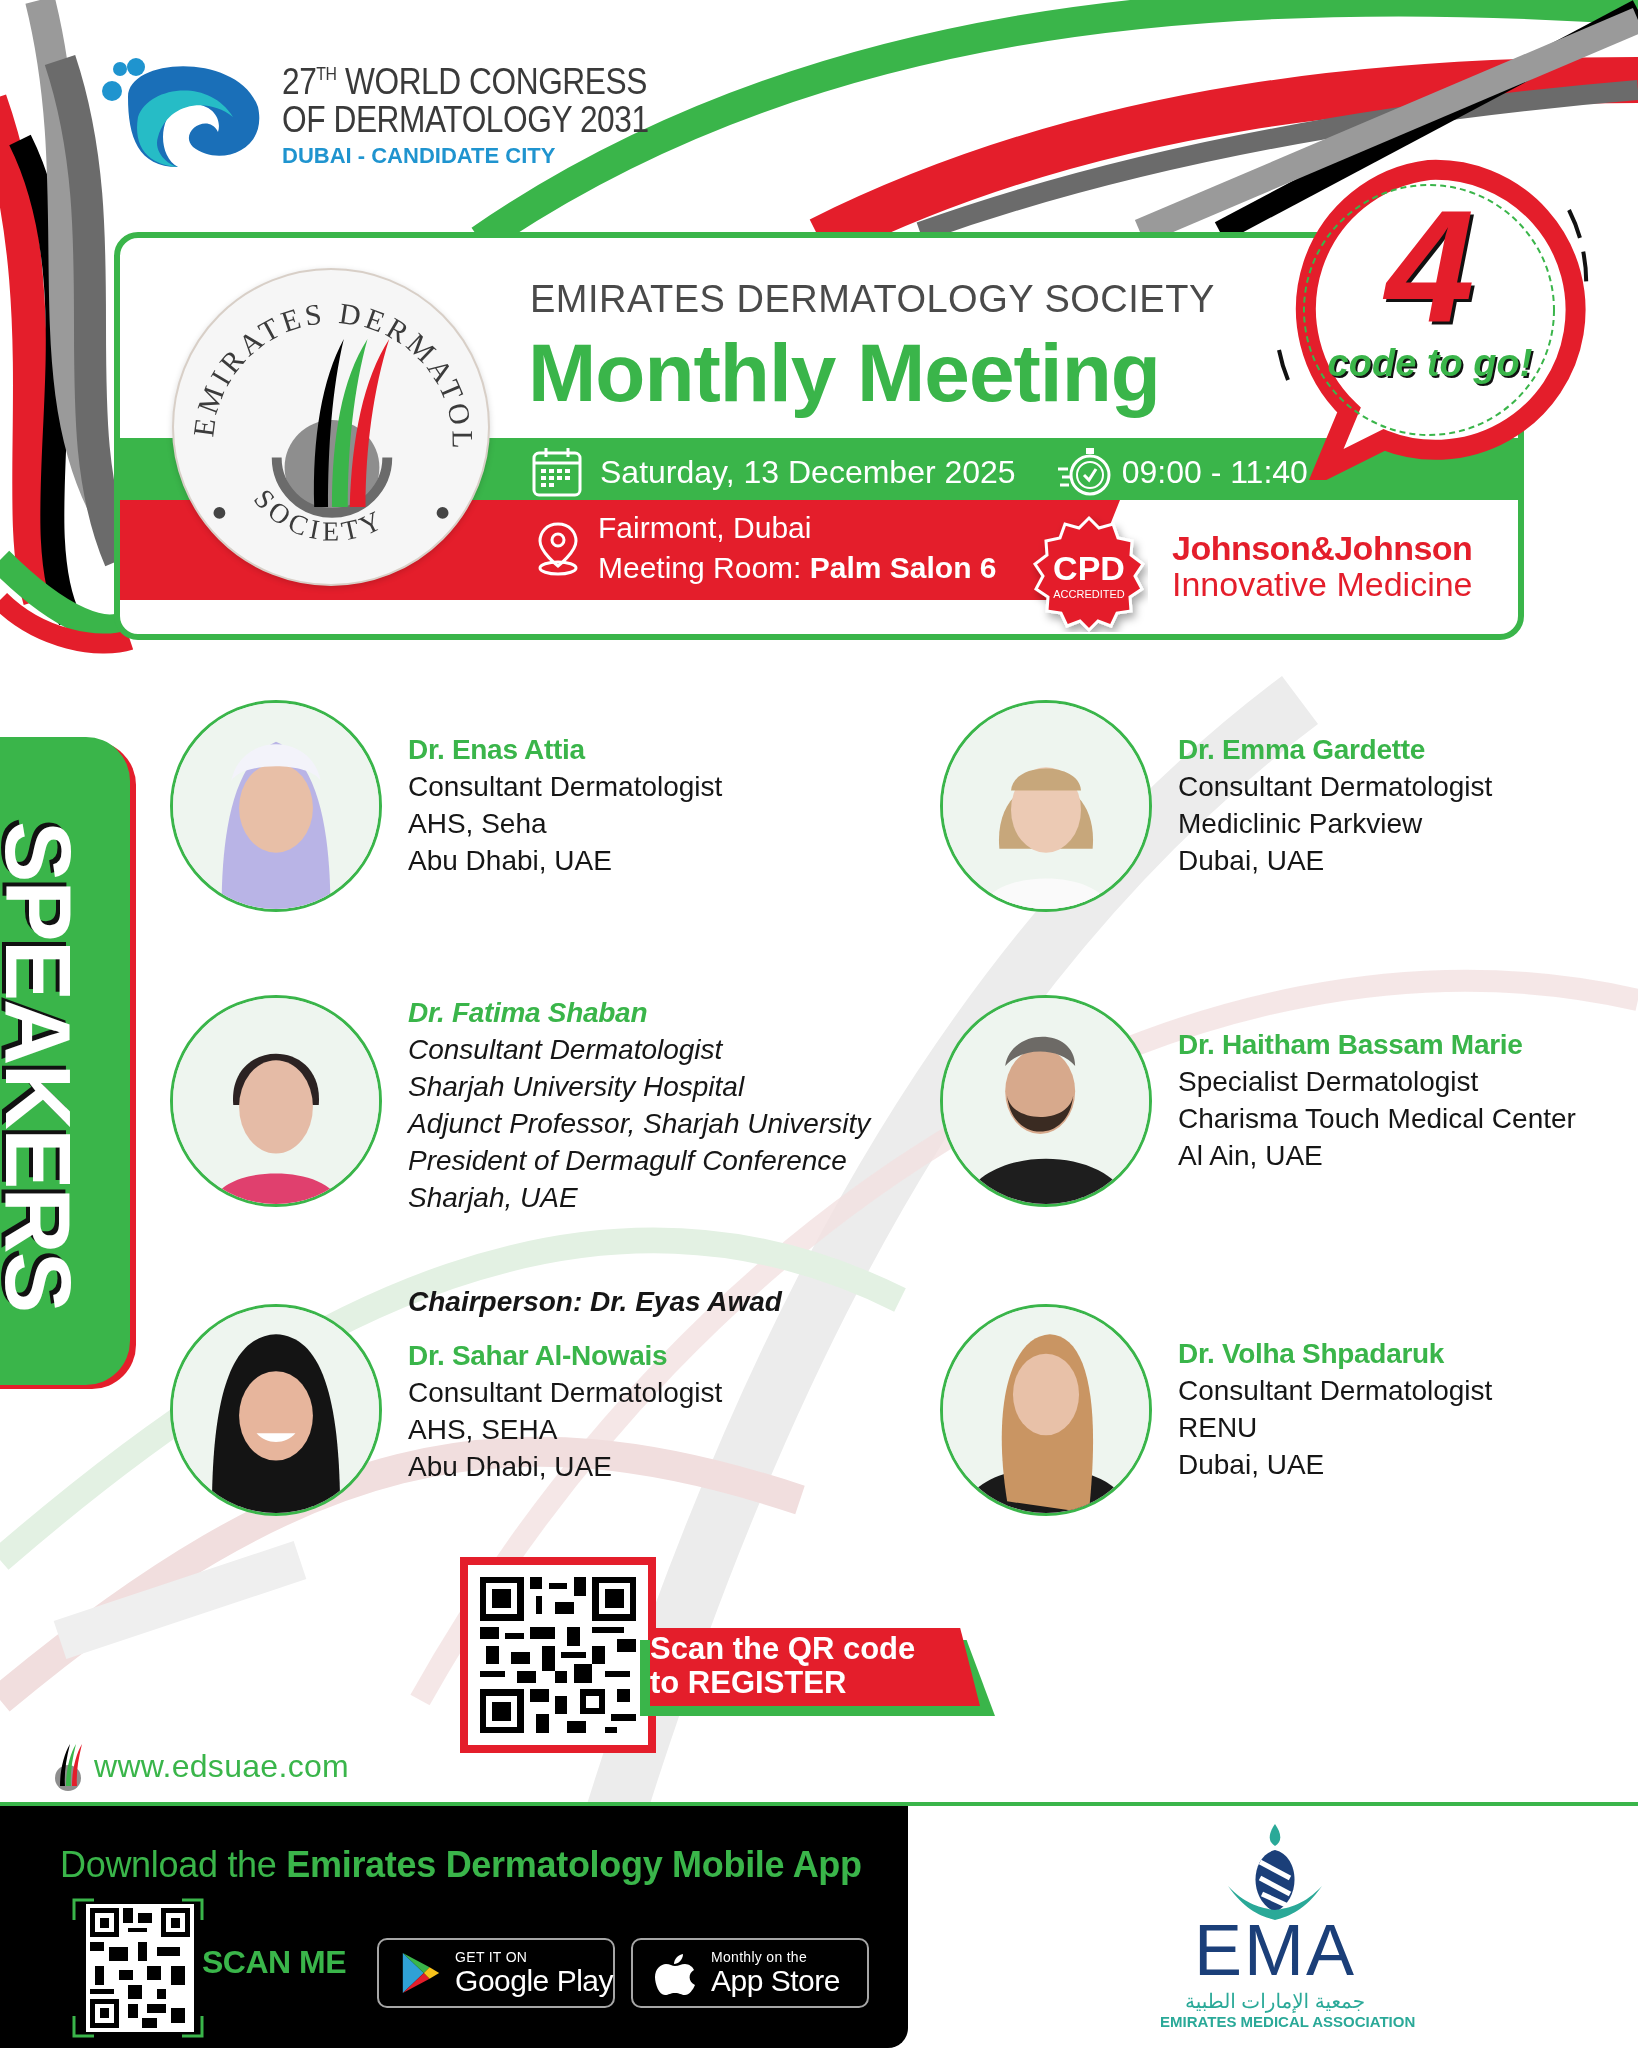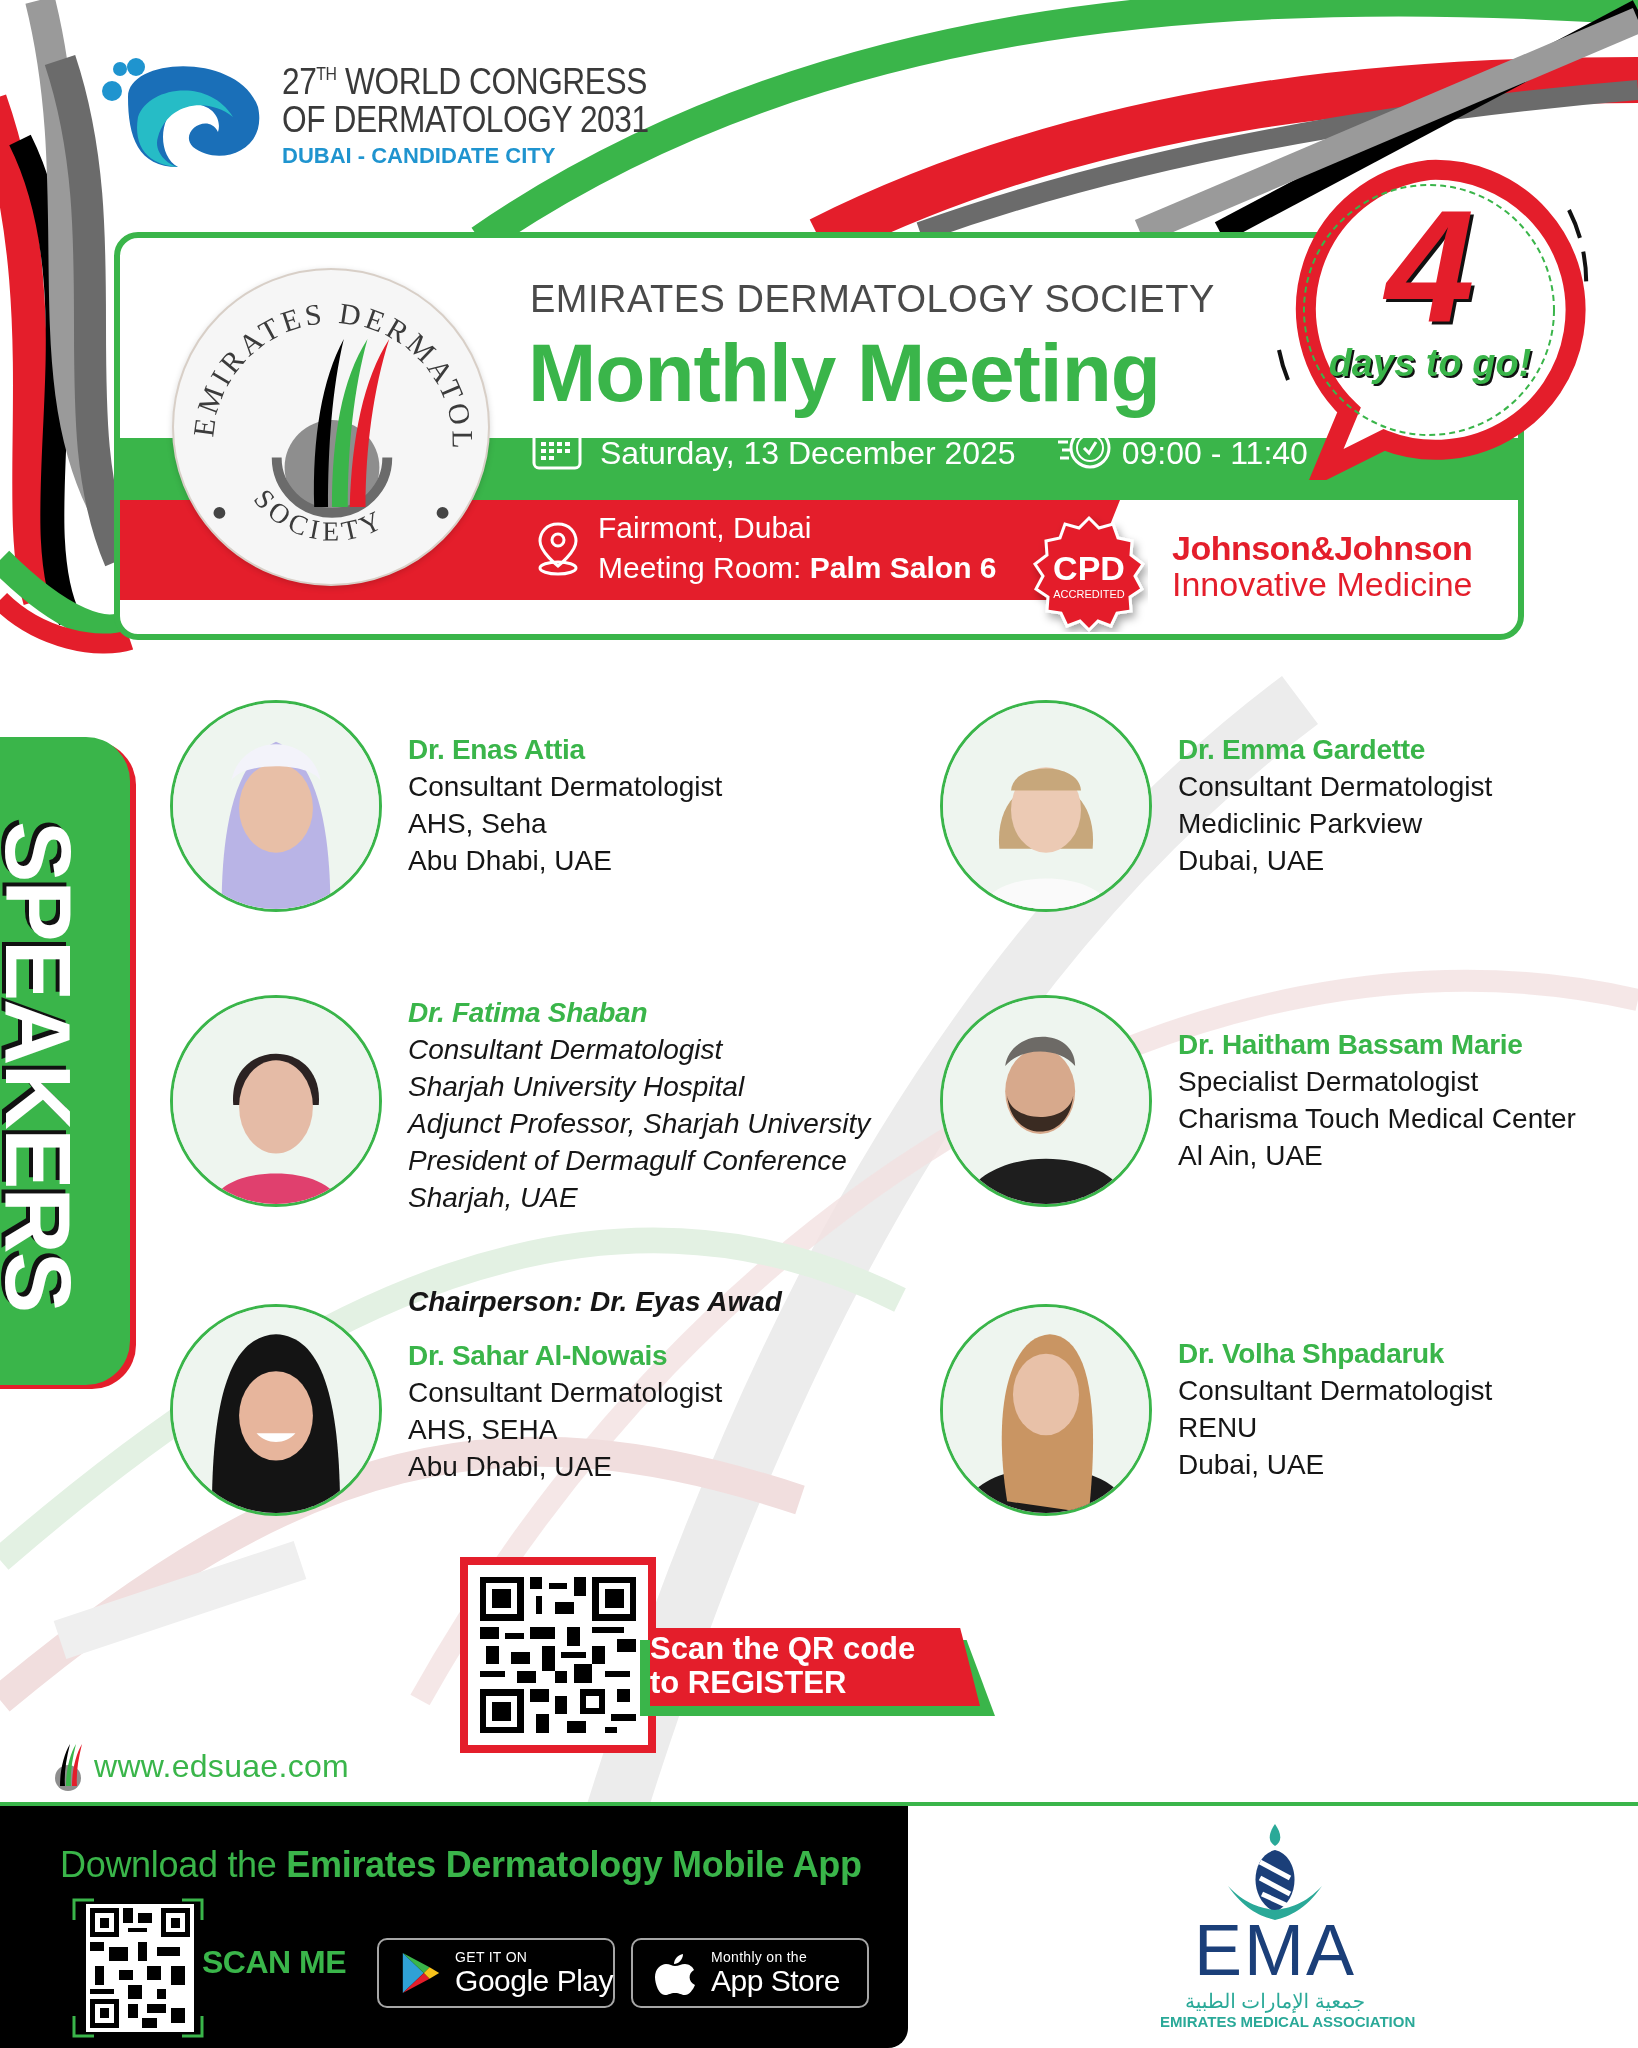--- a/index.html
+++ b/index.html
@@ -21,21 +21,21 @@
   
   .card { left: 114px; top: 232px; width: 1410px; height: 408px; border: 6px solid #3ab54a; border-radius: 24px; background: #fff; overflow: hidden; }
   .green-band { position: absolute; left: 0; top: 200px; width: 1398px; height: 62px; background: #3ab54a; }
   .red-band { position: absolute; left: 0; top: 262px; width: 1000px; height: 100px; background: #e41e2b; clip-path: polygon(0 0, 100% 0, 96% 100%, 0 100%); }
 
   .eds-seal { left: 172px; top: 268px; width: 318px; height: 318px; border-radius: 50%; background: #f6f6f6; border: 2px solid #d8cfc7; box-shadow: 0 2px 6px rgba(0,0,0,0.15); }
 
   .org-name { left: 530px; top: 278px; font-size: 38px; color: #4a4a4a; letter-spacing: 0.5px; font-weight: 400; white-space: nowrap; }
   .meeting-title { left: 528px; top: 326px; font-size: 82px; font-weight: 700; color: #3ab54a; letter-spacing: -1px; white-space: nowrap; }
 
-  .date-row { left: 530px; top: 416px; display: flex; align-items: flex-end; height: 56px; color: #fff; font-size: 32px; white-space: nowrap; }
+  .date-row { left: 530px; top: 444px; display: flex; align-items: center; height: 56px; color: #fff; font-size: 32px; white-space: nowrap; }
   .date-row .ico { width: 54px; height: 54px; margin-right: 16px; }
   .date-row .time-ico { margin-left: 40px; margin-right: 8px; width: 58px; height: 54px; }
 
   .venue { left: 536px; top: 508px; display: flex; align-items: center; color: #fff; white-space: nowrap; }
   .venue .pin { width: 44px; height: 56px; margin-right: 18px; }
   .venue-lines { font-size: 30px; line-height: 40px; }
   .venue-lines b { font-weight: 700; }
 
   .cpd { left: 1030px; top: 514px; width: 118px; height: 118px; }
   .jj { left: 1172px; top: 530px; color: #e41e2b; white-space: nowrap; }
@@ -215,21 +215,21 @@
   <div class="jj-2">Innovative Medicine</div>
 </div>
 
 <svg class="abs countdown" viewBox="0 0 330 330">
   <path d="M165 20 A 140 140 0 1 1 120 290 L 60 320 L 85 260 A 140 140 0 0 1 165 20 Z" fill="#fff" stroke="#e41e2b" stroke-width="20"></path>
   <circle cx="165" cy="160" r="125" fill="none" stroke="#3ab54a" stroke-width="2" stroke-dasharray="6 4"></circle>
   <path d="M305 60 A 160 160 0 0 1 322 140" stroke="#111" stroke-width="4" fill="none" stroke-dasharray="30 14"></path>
   <path d="M15 200 A 160 160 0 0 0 24 230" stroke="#111" stroke-width="4" fill="none"></path>
 </svg>
 <div class="abs days-num">4</div>
-<div class="abs days-text">days to go!</div>
+<div class="abs days-text">code to go!</div>
 
 <div class="abs speakers-tab"></div>
 <div class="abs speakers-label">SPEAKERS</div>
 
 <div class="spk" style="left:170px; top:700px;">
   <div class="avatar">
     <svg viewBox="0 0 212 212">
         <rect width="212" height="212" fill="#eef5ef"></rect>
         <path d="M50 212 C 50 140, 60 60, 106 40 C 152 60, 162 140, 162 212 Z" fill="#b9b4e6"></path>
         <ellipse cx="106" cy="108" rx="38" ry="46" fill="#e8bfa7"></ellipse>

